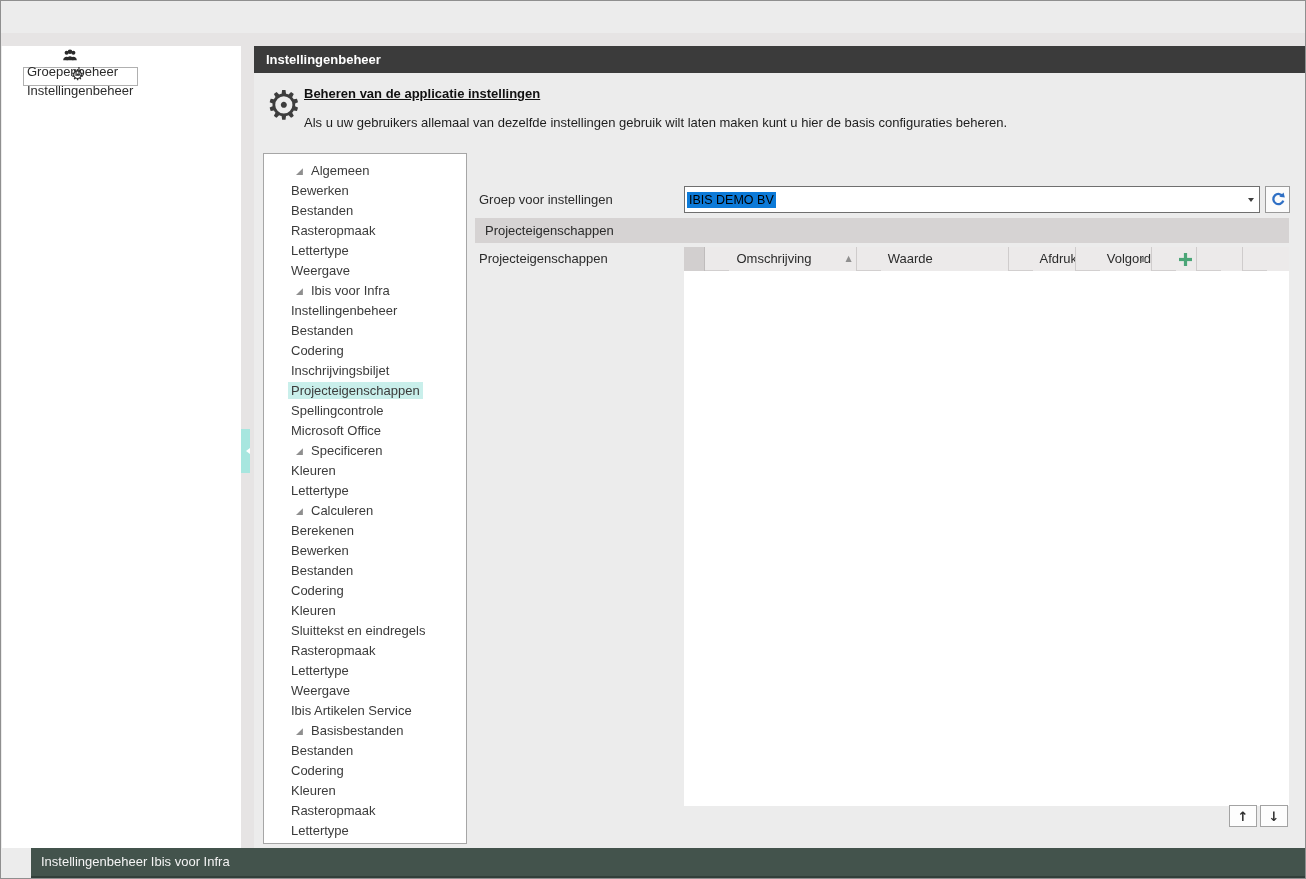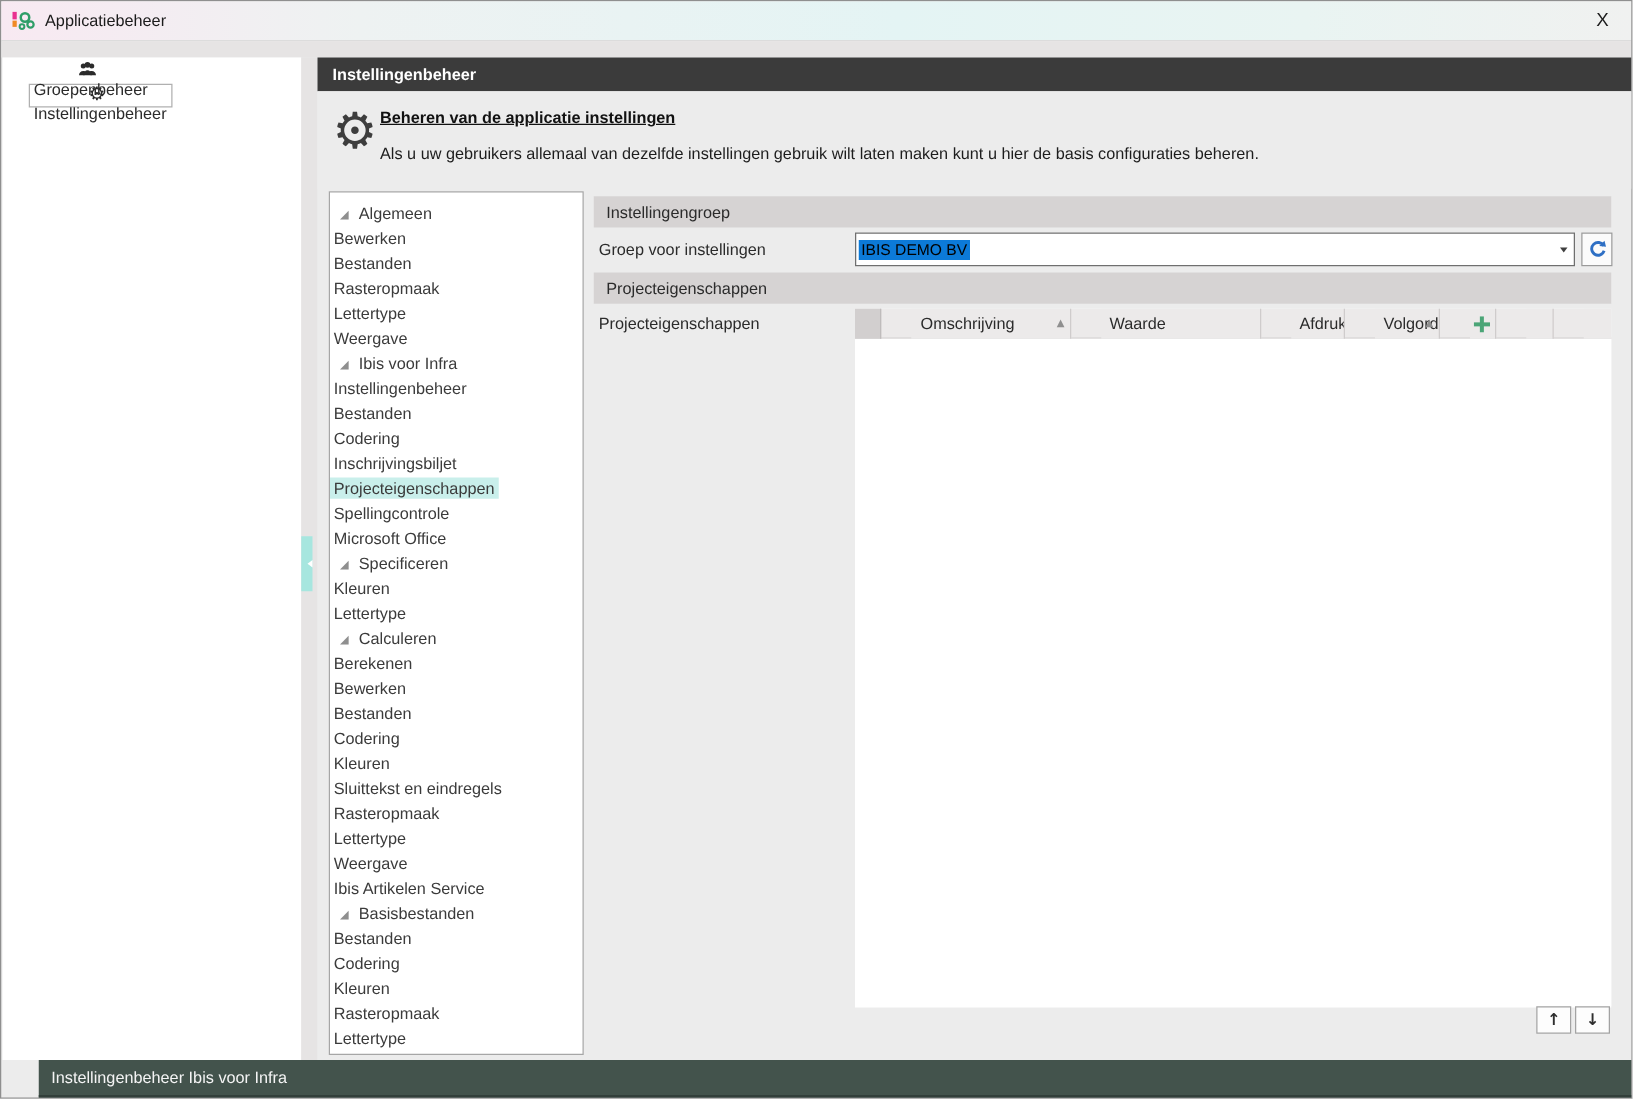--- a/index.html
+++ b/index.html
@@ -40,21 +40,21 @@
     color:#ffffff; font-weight:bold; font-size:13px; line-height:27px; padding-left:12px; }
   .intro { position:absolute; left:0; top:27px; width:100%; height:78px; background:#ececec; }
   .intro-gear { position:absolute; left:12px; top:12px; font-family:"DejaVu Sans",sans-serif;
     font-size:40px; line-height:40px; color:#3d3d3d; }
   .intro-title { position:absolute; left:50px; top:13px; font-weight:bold; font-size:13px; color:#111;text-decoration:underline; }
   .intro-desc  { position:absolute; left:50px; top:42px; font-size:13px; color:#1d1d1d; }
 
   
   .tree-panel { position:absolute; left:9px; top:107px; width:204px; height:691px; background:#ffffff;
     border:1px solid #a6a6a6; padding-top:7px; overflow:hidden; }
-  .tree-row { height:20px; line-height:20px; white-space:nowrap; cursor:pointer; color:#3b3b3b; }
+  .tree-row { height:20px; line-height:20px; white-space:nowrap; cursor:pointer; color:#3b3b3b;padding-left:24px; }
   .tree-row .expander { display:inline-block; width:13px; margin-left:8px; font-size:9px; color:#8f8f8f;
     vertical-align:1px; font-family:"DejaVu Sans",sans-serif; }
   .tree-row.group .tlabel { margin-left:2px; }
   .tree-row.child { }
   .tree-row.child .clabel { padding:1px 3px; }
   .tree-row.child.selected .clabel { background:#c9efeb; }
 
   
   .section-hdr { position:absolute; left:221px; width:814px; height:25px; background:#d6d3d3;
     line-height:25px; padding-left:10px; color:#2b2b2b; }
@@ -95,31 +95,20 @@
 
   
   .statusbar { position:absolute; left:0; top:847px; width:1304px; height:31px; background:#43534c;
     border-bottom:3px solid #323f3a; color:#f4f4f4; line-height:28px; padding-left:10px; font-size:13px;margin-left:30px; }
 </style>
 </head>
 <body>
 
 <div class="window">
 
-  <div class="titlebar">
-    <svg class="app-icon" viewBox="0 0 20 20">
-      <rect x="1" y="2.5" width="3.4" height="6" fill="#e9308f"></rect>
-      <rect x="1" y="9.5" width="3.4" height="5" fill="#f08a26"></rect>
-      <circle cx="11" cy="7" r="3.4" fill="none" stroke="#2f9e68" stroke-width="2"></circle>
-      <circle cx="15.4" cy="12.6" r="2.5" fill="none" stroke="#2f9e68" stroke-width="1.8"></circle>
-      <circle cx="8.6" cy="14.2" r="1.9" fill="none" stroke="#2f9e68" stroke-width="1.6"></circle>
-    </svg>
-    <span class="title-text">Applicatiebeheer</span>
-    <span class="close-btn">X</span>
-  </div>
   <div class="chrome-strip"></div>
 
   <div class="sidebar">
     <div class="nav-item">
       <span class="nav-ic">
         <svg viewBox="0 0 16 16">
           <circle cx="4.6" cy="4.8" r="2"></circle>
             <circle cx="11.4" cy="4.8" r="2"></circle>
             <circle cx="8" cy="3.8" r="2.3"></circle>
           <path d="M1.2 12.2c0-2.1 1.5-3.5 3.4-3.5 1 0 1.9.4 2.5 1.1-.8.7-1.3 1.5-1.5 2.4z"></path>
@@ -180,21 +169,20 @@
         <div class="tree-row child"><span class="clabel">Weergave</span></div>
         <div class="tree-row child"><span class="clabel">Ibis Artikelen Service</span></div>
         <div class="tree-row group"><span class="expander">◢</span><span class="tlabel">Basisbestanden</span></div>
         <div class="tree-row child"><span class="clabel">Bestanden</span></div>
         <div class="tree-row child"><span class="clabel">Codering</span></div>
         <div class="tree-row child"><span class="clabel">Kleuren</span></div>
         <div class="tree-row child"><span class="clabel">Rasteropmaak</span></div>
         <div class="tree-row child"><span class="clabel">Lettertype</span></div>
       </div>
 
-    <div class="section-hdr hdr-groep">Instellingengroep</div>
     <div class="field-label lbl-groep">Groep voor instellingen</div>
     <div class="combo">
       <span class="combo-value">IBIS DEMO BV</span>
       <span class="combo-drop"></span>
     </div>
     <div class="refresh-btn">
       <svg viewBox="0 0 16 16">
         <path d="M12.9 4.6 A5.1 5.1 0 1 0 13.3 8.6" fill="none" stroke="#2e6fc4" stroke-width="2.3"></path>
         <polygon points="9.4,4.8 14.8,5.4 13.6,0.6" fill="#2e6fc4"></polygon>
       </svg>

